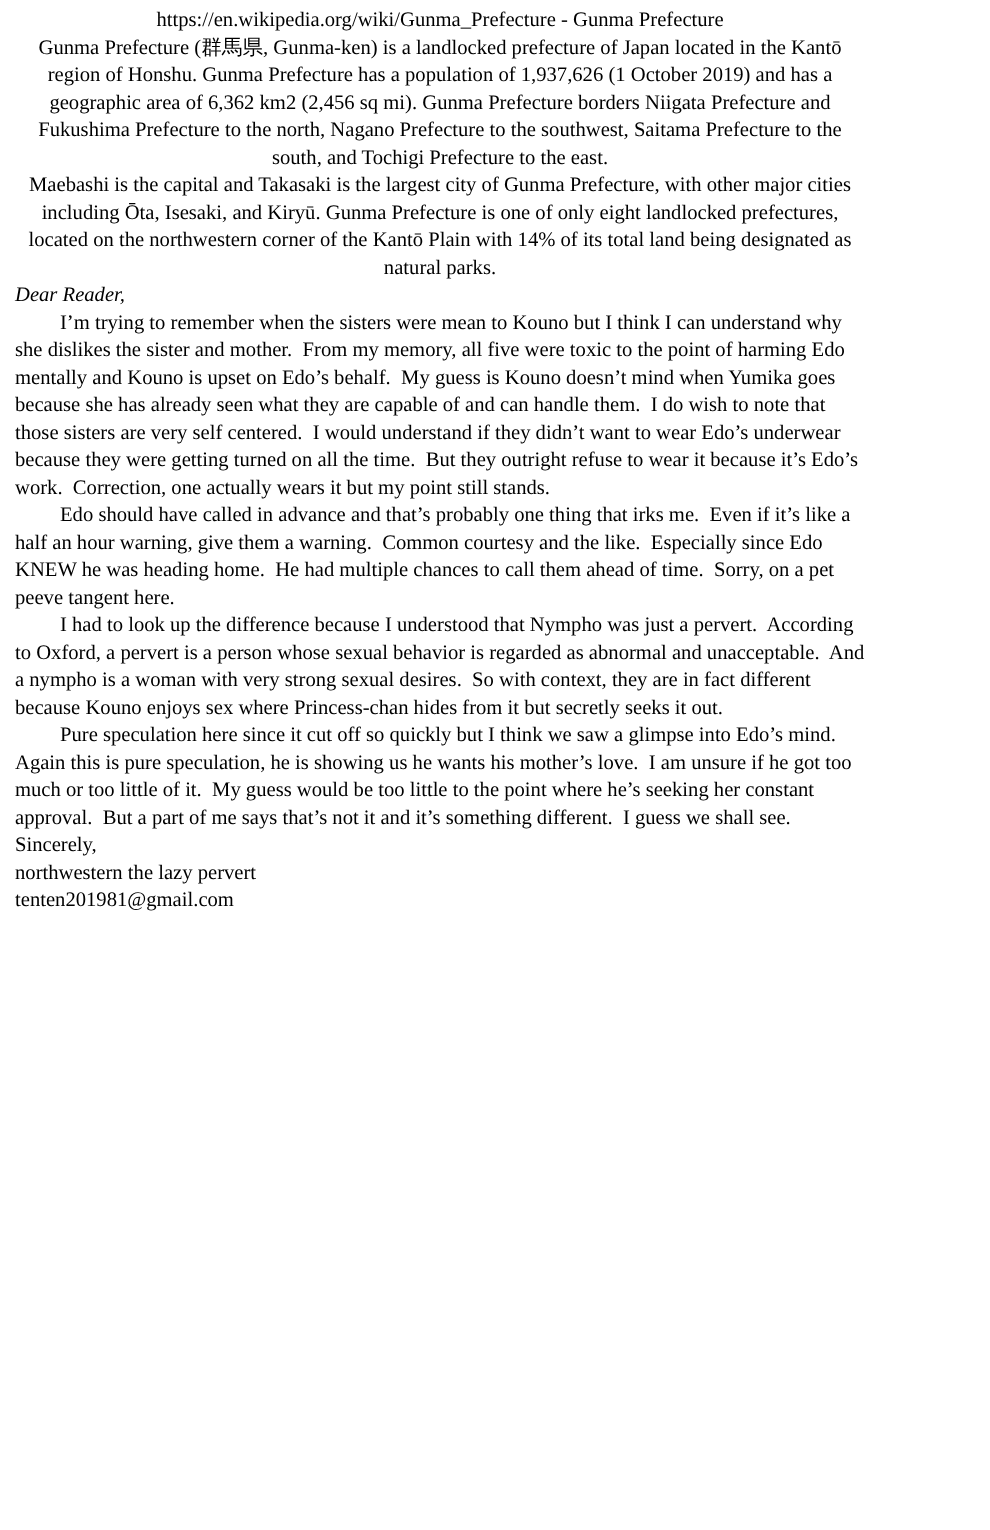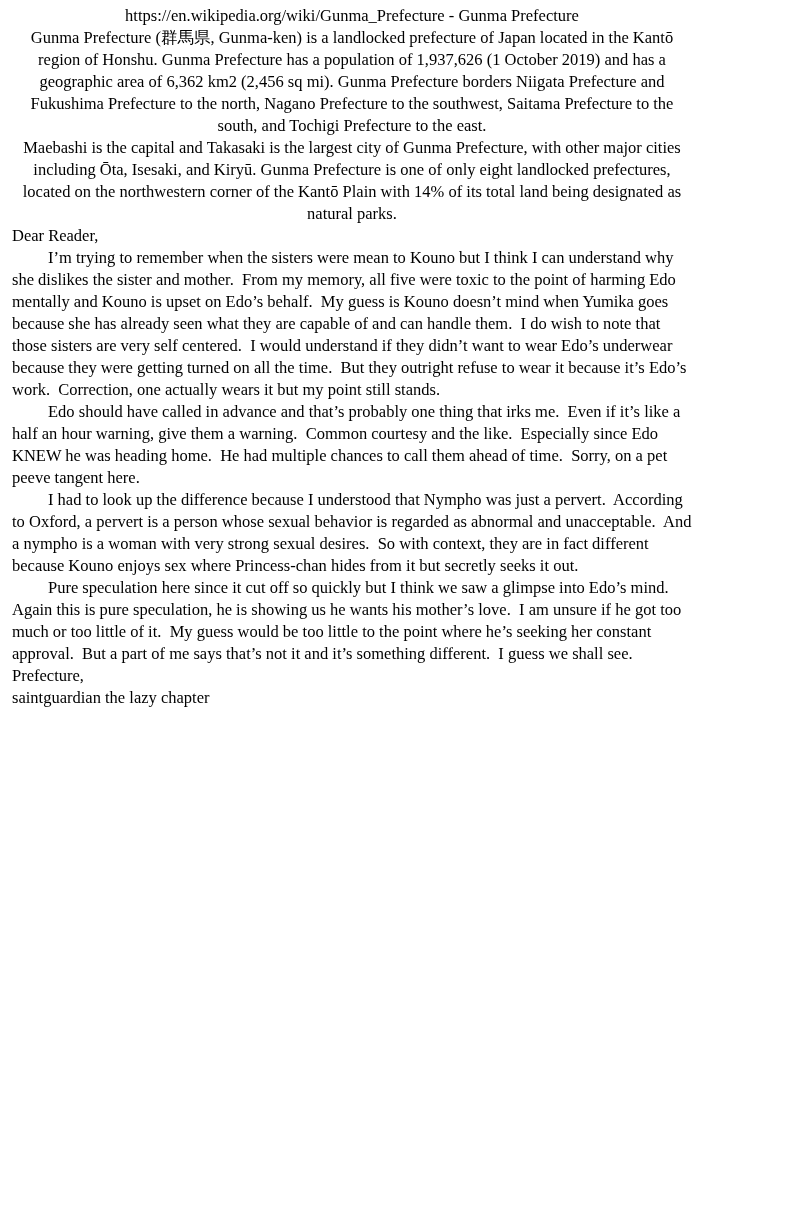--- a/index.html
+++ b/index.html
@@ -24,21 +24,21 @@
     text-align: center;
   }
   .header-block p {
     margin: 0;
     white-space: pre-wrap;
   }
   .letter-block p {
     margin: 0;
     white-space: pre-wrap;
   }
-  .salutation   { margin-top: 22px; }
+  .salutation   { margin-top: 22px; font-style: italic; }
   .body-para    { margin-top: 22px; text-indent: 36px; font-family: Liberation Serif, serif; }
   .signoff      { margin-top: 22px; }
   .sig-name     { margin-top: 22px; }
   .sig-email    { margin-top: 0; }
 </style>
 </head>
 <body>
 
 <div class="page">
 
@@ -53,19 +53,20 @@
 
     <p class="body-para">I’m trying to remember when the sisters were mean to Kouno but I think I can understand why she dislikes the sister and mother.  From my memory, all five were toxic to the point of harming Edo mentally and Kouno is upset on Edo’s behalf.  My guess is Kouno doesn’t mind when Yumika goes because she has already seen what they are capable of and can handle them.  I do wish to note that those sisters are very self centered.  I would understand if they didn’t want to wear Edo’s underwear because they were getting turned on all the time.  But they outright refuse to wear it because it’s Edo’s work.  Correction, one actually wears it but my point still stands.</p>
 
     <p class="body-para">Edo should have called in advance and that’s probably one thing that irks me.  Even if it’s like a half an hour warning, give them a warning.  Common courtesy and the like.  Especially since Edo KNEW he was heading home.  He had multiple chances to call them ahead of time.  Sorry, on a pet peeve tangent here.</p>
 
     <p class="body-para">I had to look up the difference because I understood that Nympho was just a pervert.  According to Oxford, a pervert is a person whose sexual behavior is regarded as abnormal and unacceptable.  And a nympho is a woman with very strong sexual desires.  So with context, they are in fact different because Kouno enjoys sex where Princess-chan hides from it but secretly seeks it out.</p>
 
     <p class="body-para">Pure speculation here since it cut off so quickly but I think we saw a glimpse into Edo’s mind.  Again this is pure speculation, he is showing us he wants his mother’s love.  I am unsure if he got too much or too little of it.  My guess would be too little to the point where he’s seeking her constant approval.  But a part of me says that’s not it and it’s something different.  I guess we shall see.</p>
 
 
-    <p class="signoff">Prefecture,</p>
+    <p class="signoff">Sincerely,</p>
 
-    <p class="sig-name">saintguardian the lazy chapter</p>
+    <p class="sig-name">northwestern the lazy pervert</p>
 
+    <p class="sig-email">tenten201981@gmail.com</p>
   </div>
 
 </div>
 
 </body></html>

